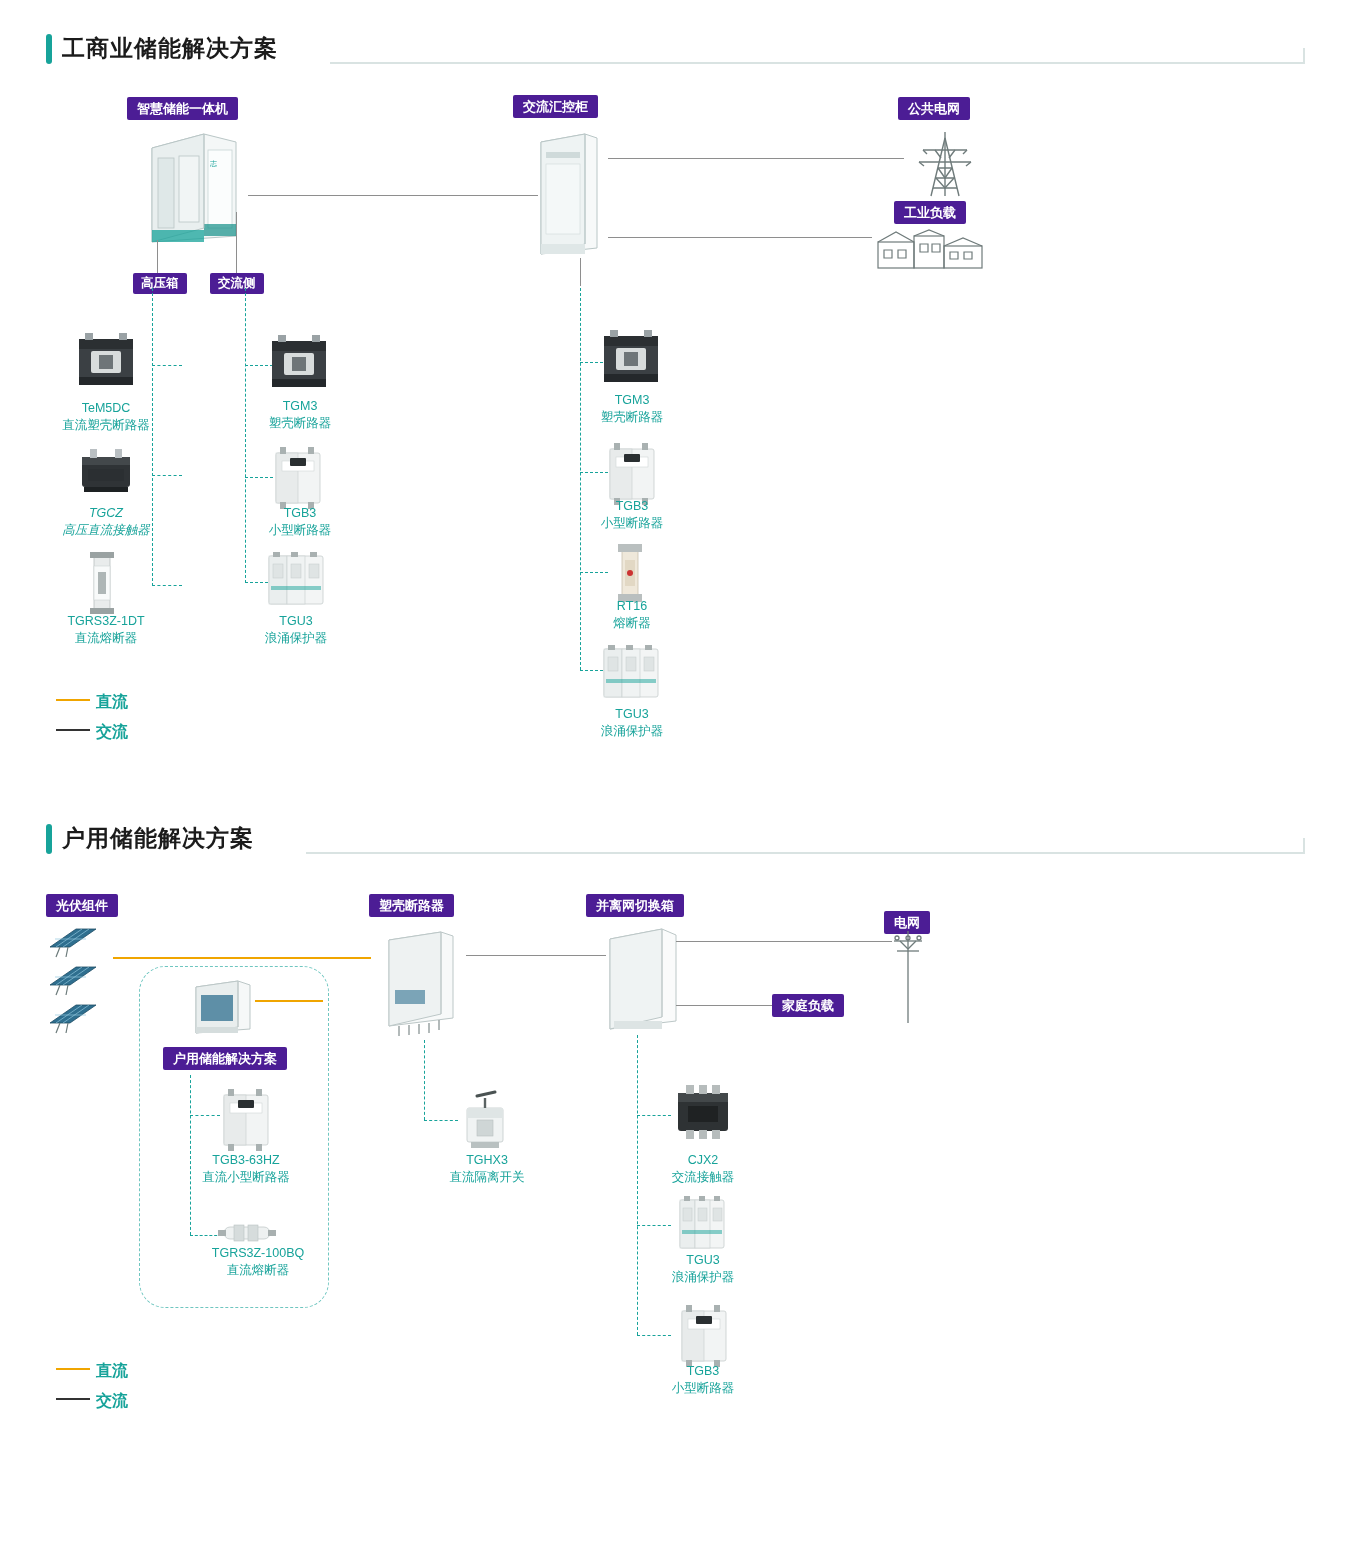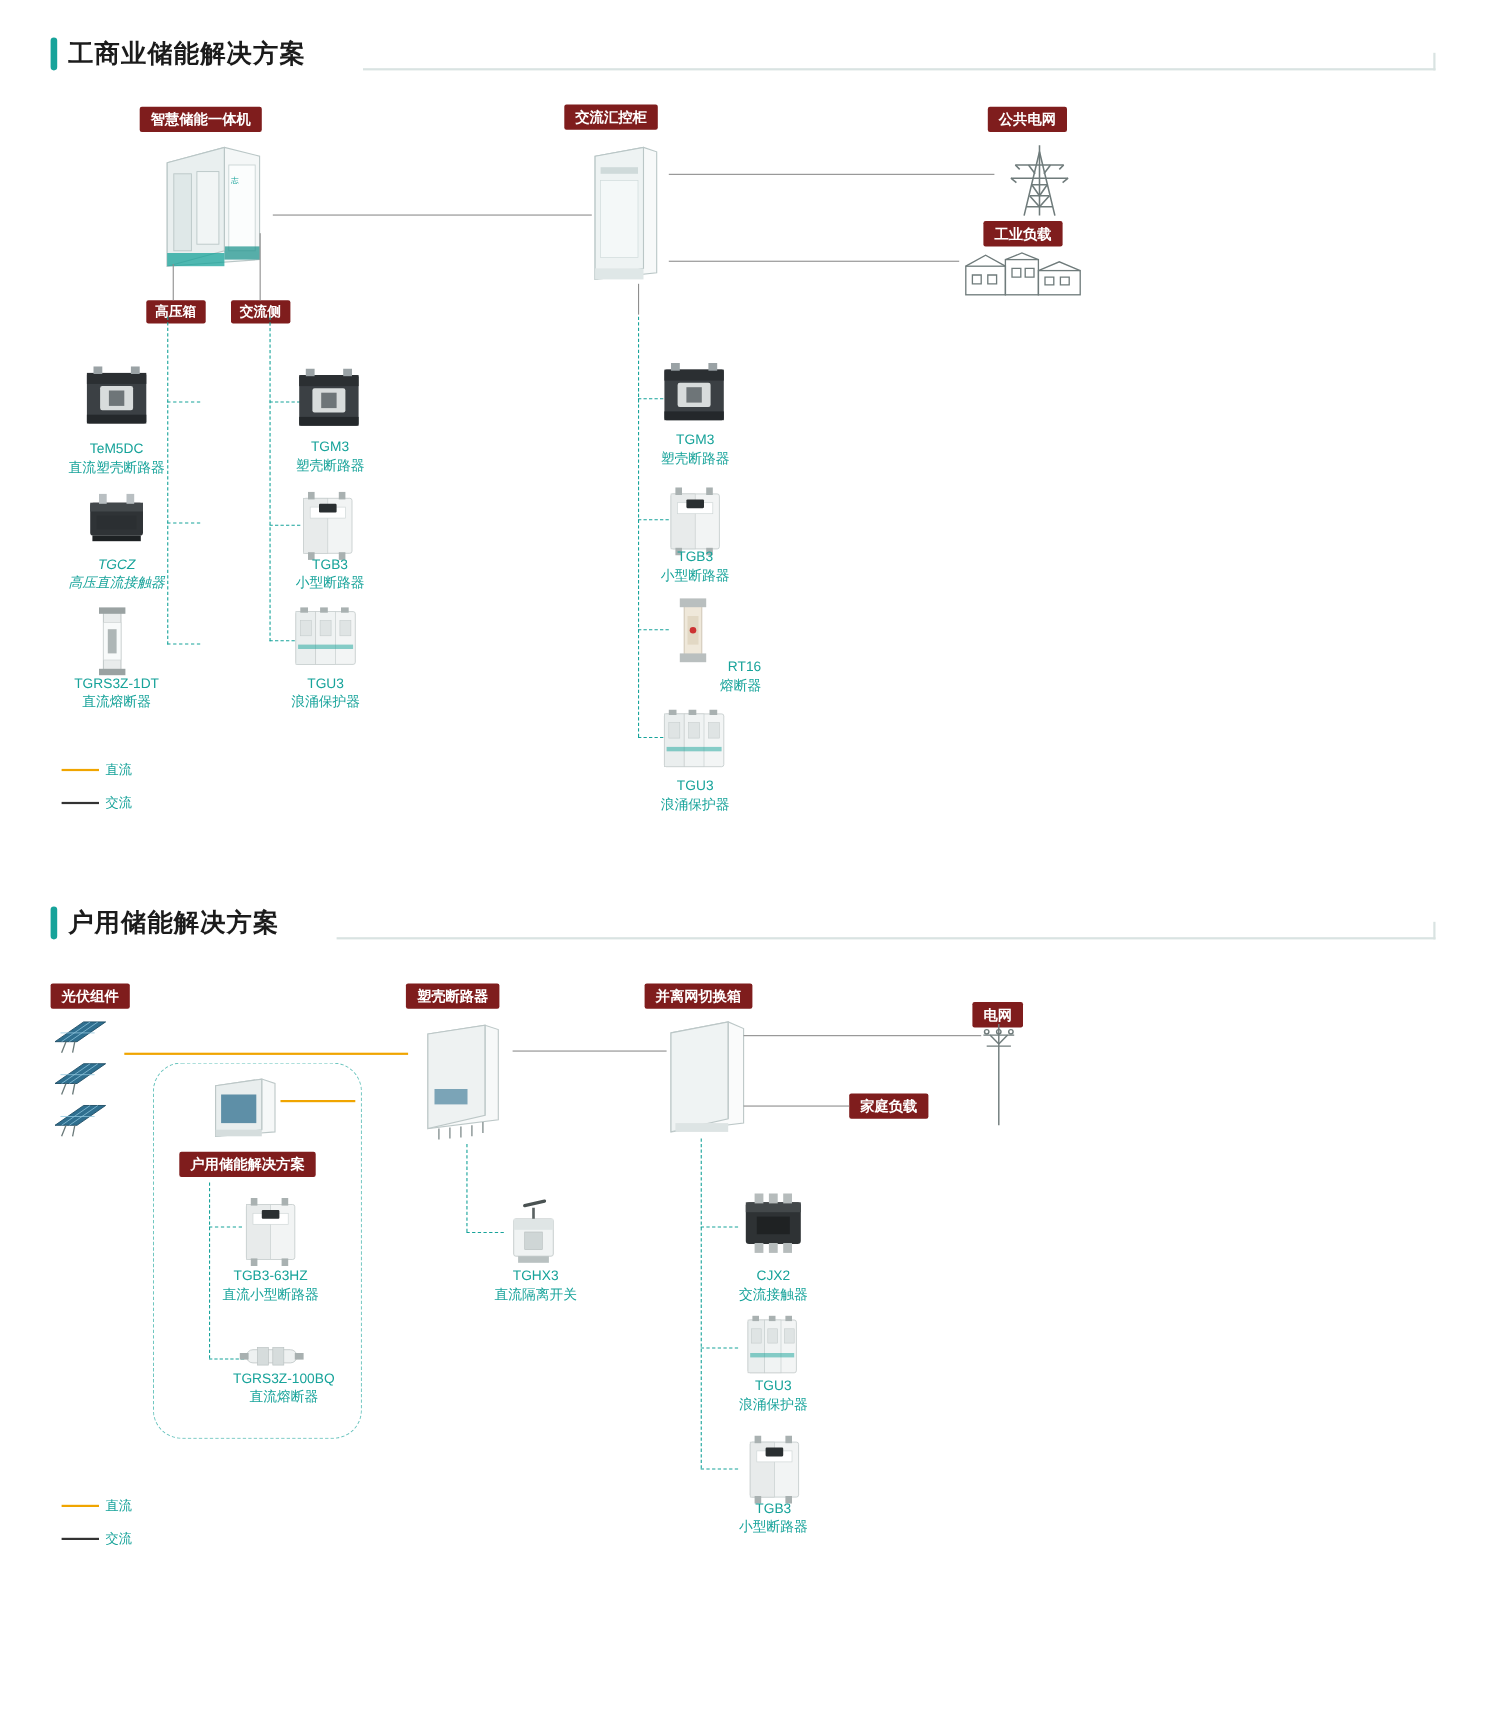--- a/index.html
+++ b/index.html
@@ -15,21 +15,21 @@
   .sec-bar{width:6px;height:30px;background:#17a39a;border-radius:3px;}
   .sec-title{
     margin-left:10px;font-size:23px;font-weight:bold;color:#1b1b1b;
     letter-spacing:1px;
   }
   .sec-rule{position:absolute;height:2px;background:#d9e3e2;}
   .sec-rule-cap{position:absolute;width:2px;height:16px;background:#d9e3e2;}
 
   
   .chip{
-    position:absolute;background:#7f1d1d;color:#ffffff;font-size:13px;
+    position:absolute;background:#4c1d95;color:#ffffff;font-size:13px;
     font-weight:bold;padding:4px 10px;border-radius:2px;white-space:nowrap;
     line-height:15px;
   }
   .chip.small{font-size:12.5px;padding:3px 8px;}
 
   
   .cap{
     position:absolute;text-align:center;color:#17a39a;font-size:12.5px;
     line-height:17px;white-space:nowrap;
   }
@@ -40,21 +40,21 @@
   .ln-v{position:absolute;width:1px;background:#8e8e8e;}
   .dash-v{position:absolute;width:0;border-left:1px dashed #17a39a;}
   .dash-h{position:absolute;height:0;border-top:1px dashed #17a39a;}
   .dc-line{position:absolute;height:1.5px;background:#f0a500;}
   .round-box{
     position:absolute;border:1px dashed #6fc6c0;border-radius:26px;
   }
 
   
   .legend-line{position:absolute;height:2px;}
-  .legend-txt{position:absolute;font-size:12px;font-weight:normal;color:#17a39a;}
+  .legend-txt{position:absolute;font-size:16px;font-weight:bold;color:#17a39a;}
 
   
   .dev{position:absolute;}
   svg{display:block;}
 </style>
 </head>
 <body>
 
 <div class="sec-head" style="left:46px;top:33px;">
   <div class="sec-bar"></div>
@@ -280,21 +280,21 @@
 
 <div class="dev" style="left:612px;top:542px;">
 <svg width="36" height="62" viewBox="0 0 36 62">
   <rect x="10" y="8" width="16" height="46" rx="2" fill="#efe8da" stroke="#c9c0ae" stroke-width="0.8"></rect>
   <rect x="6" y="2" width="24" height="8" fill="#b9bfbf"></rect>
   <rect x="6" y="52" width="24" height="8" fill="#b9bfbf"></rect>
   <rect x="13" y="18" width="10" height="26" fill="#e2d8c4"></rect>
   <circle cx="18" cy="31" r="3" fill="#c33"></circle>
 </svg>
 </div>
-<div class="cap" style="left:572px;top:598px;width:120px;text-align:right;">
+<div class="cap" style="left:572px;top:598px;width:120px;">
   <span>RT16</span>
   <span>熔断器</span>
 </div>
 
 <div class="dev" style="left:600px;top:645px;">
 <svg width="62" height="58" viewBox="0 0 62 58">
   <rect x="4" y="4" width="54" height="48" rx="2" fill="#f3f5f5" stroke="#c6cdcd" stroke-width="0.8"></rect>
   <rect x="4" y="4" width="18" height="48" fill="#eaeeee" stroke="#c6cdcd" stroke-width="0.6"></rect>
   <rect x="22" y="4" width="18" height="48" fill="#f0f3f3" stroke="#c6cdcd" stroke-width="0.6"></rect>
   <rect x="8" y="12" width="10" height="14" fill="#dfe4e4" stroke="#c3caca" stroke-width="0.5"></rect>

